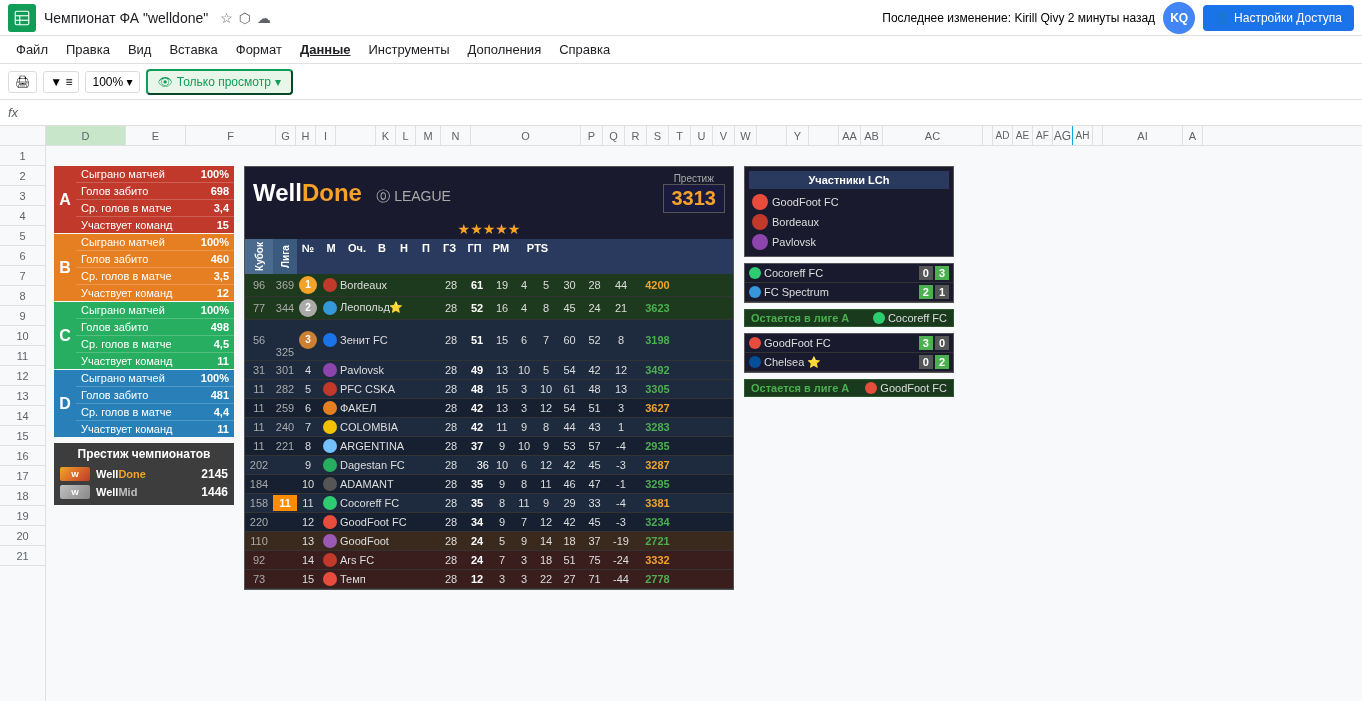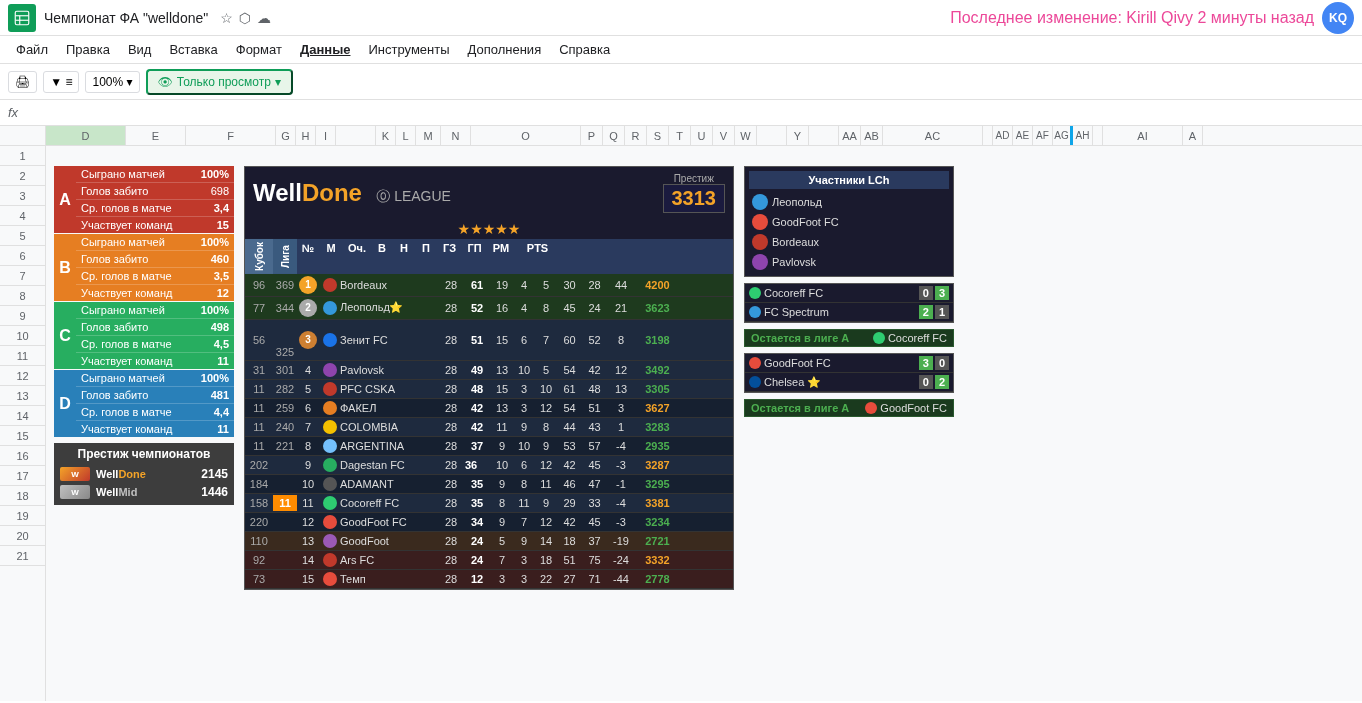--- a/index.html
+++ b/index.html
@@ -61,22 +61,26 @@
         <line x1="9" y1="9" x2="9" y2="21" stroke="white" stroke-width="1.5"></line>
       </svg>
   </div>
   <span style="font-size:14px;font-weight:500;color:#202124;">Чемпионат ФА "welldone"</span>
   <div class="title-icons">
     <span>☆</span>
     <span>⬡</span>
     <span>☁</span>
   </div>
   <div class="spacer"></div>
-  <span style="font-size:16px;color:#ec4899;">Последнее изменение: Kirill Qivy 2 минуты назад</span>
+  <span style="font-size:12px;color:#000000;">Последнее изменение: Kirill Qivy 2 минуты назад</span>
   <div class="avatar">KQ</div>
+  <button class="access-btn">
+    <span>👤</span>
+    <span>Настройки Доступа</span>
+  </button>
 </div>
 
 <div class="menu-bar">
   <span class="menu-item">Файл</span>
   <span class="menu-item">Правка</span>
   <span class="menu-item">Вид</span>
   <span class="menu-item">Вставка</span>
   <span class="menu-item">Формат</span>
   <span class="menu-item" style="font-weight:bold;text-decoration:underline;">Данные</span>
   <span class="menu-item">Инструменты</span>
@@ -126,21 +130,21 @@
     <div style="width:30px; border-right:1px solid #e0e0e0;"></div>
     <div style="width:22px; border-right:1px solid #e0e0e0; text-align:center; font-size:11px; color:#5f6368; display:flex;align-items:center;justify-content:center;">Y</div>
     <div style="width:30px; border-right:1px solid #e0e0e0;"></div>
     <div style="width:22px; border-right:1px solid #e0e0e0; text-align:center; font-size:11px; color:#5f6368; display:flex;align-items:center;justify-content:center;">AA</div>
     <div style="width:22px; border-right:1px solid #e0e0e0; text-align:center; font-size:11px; color:#5f6368; display:flex;align-items:center;justify-content:center;">AB</div>
     <div style="width:100px; border-right:1px solid #e0e0e0; text-align:center; font-size:11px; color:#5f6368; display:flex;align-items:center;justify-content:center;">AC</div>
     <div style="width:10px; border-right:1px solid #e0e0e0;"></div>
     <div style="width:20px; border-right:1px solid #e0e0e0; text-align:center; font-size:10px; color:#5f6368; display:flex;align-items:center;justify-content:center;">AD</div>
     <div style="width:20px; border-right:1px solid #e0e0e0; text-align:center; font-size:10px; color:#5f6368; display:flex;align-items:center;justify-content:center;">AE</div>
     <div style="width:20px; border-right:1px solid #e0e0e0; text-align:center; font-size:10px; color:#5f6368; display:flex;align-items:center;justify-content:center;">AF</div>
-    <div style="width:20px; border-right:3px solid #0ea5e9; text-align:center; font-size:10px; color:#5f6368; display:flex;align-items:center;justify-content:center;">AG</div>
+    <div style="width:20px; border-right:1px solid #0ea5e9; text-align:center; font-size:12px; color:#5f6368; display:flex;align-items:center;justify-content:center;">AG</div>
     <div style="width:20px; border-right:1px solid #e0e0e0; text-align:center; font-size:10px; color:#5f6368; display:flex;align-items:center;justify-content:center;">AH</div>
     <div style="width:10px; border-right:1px solid #e0e0e0;"></div>
     <div style="width:80px; border-right:1px solid #e0e0e0; text-align:center; font-size:11px; color:#5f6368; display:flex;align-items:center;justify-content:center;">AI</div>
     <div style="width:20px; border-right:1px solid #e0e0e0; text-align:center; font-size:11px; color:#5f6368; display:flex;align-items:center;justify-content:center;">A</div>
   </div>
 
   <div style="display:flex; flex:1; overflow:auto;">
 
     <div style="display:flex;flex-direction:column;background:#f8f9fa;border-right:1px solid #e0e0e0;min-width:46px;">
       <div style="height:20px;display:flex;align-items:center;justify-content:center;font-size:11px;color:#5f6368;border-bottom:1px solid #e0e0e0;">1</div>
@@ -174,21 +178,21 @@
 
           <div style="display:flex; margin-bottom:1px;">
             <div style="background:#c0392b; width:22px; display:flex;align-items:center;justify-content:center; font-size:16px; font-weight:bold; color:white;">A</div>
             <div style="flex:1; background:#c0392b;">
               <div style="display:flex;justify-content:space-between;padding:2px 5px;font-size:11px;color:white;border-bottom:1px solid rgba(255,255,255,0.2);">
                   <span>Сыграно матчей</span>
                   <span style="font-weight:bold;">100%</span>
                 </div>
               <div style="display:flex;justify-content:space-between;padding:2px 5px;font-size:11px;color:white;border-bottom:1px solid rgba(255,255,255,0.2);">
                   <span>Голов забито</span>
-                  <span style="font-weight:normal;">698</span>
+                  <span style="font-weight:bold;">698</span>
                 </div>
               <div style="display:flex;justify-content:space-between;padding:2px 5px;font-size:11px;color:white;border-bottom:1px solid rgba(255,255,255,0.2);">
                   <span>Ср. голов в матче</span>
                   <span style="font-weight:bold;">3,4</span>
                 </div>
               <div style="display:flex;justify-content:space-between;padding:2px 5px;font-size:11px;color:white;">
                   <span>Участвует команд</span>
                   <span style="font-weight:bold;">15</span>
                 </div>
             </div>
@@ -464,21 +468,21 @@
 
           <div style="display:flex;align-items:center;font-size:11px;border-bottom:1px solid #333;background:#1e2a3e;">
             <div style="width:28px;text-align:center;padding:2px;color:#aaa;">202</div>
             <div style="width:24px;text-align:center;padding:2px;color:#aaa;"></div>
             <div style="width:22px;text-align:center;color:#ddd;padding:2px;">9</div>
             <div style="width:120px;padding:2px 4px;display:flex;align-items:center;gap:3px;">
                 <div style="width:14px;height:14px;border-radius:50%;background:#27ae60;flex-shrink:0;"></div>
                 <span style="color:#ddd;">Dagestan FC</span>
               </div>
             <div style="width:24px;text-align:center;color:#ddd;padding:2px;">28</div>
-            <div style="width:28px;text-align:left;color:white;font-weight:bold;padding:2px;">36</div>
+            <div style="width:28px;text-align:right;color:white;font-weight:normal;padding:2px;">36</div>
             <div style="width:22px;text-align:center;color:#ddd;padding:2px;">10</div>
             <div style="width:22px;text-align:center;color:#ddd;padding:2px;">6</div>
             <div style="width:22px;text-align:center;color:#ddd;padding:2px;">12</div>
             <div style="width:25px;text-align:center;color:#ddd;padding:2px;">42</div>
             <div style="width:25px;text-align:center;color:#ddd;padding:2px;">45</div>
             <div style="width:28px;text-align:center;color:#ddd;padding:2px;">-3</div>
             <div style="width:45px;text-align:center;padding:2px;color:#f4a328;font-weight:bold;">3287</div>
           </div>
 
           <div style="display:flex;align-items:center;font-size:11px;border-bottom:1px solid #333;background:#162030;">
@@ -595,24 +599,20 @@
             <div style="width:45px;text-align:center;padding:2px;color:#4caf50;font-weight:bold;">2778</div>
           </div>
 
         </div>
 
         <div style="display:flex;flex-direction:column;gap:6px;width:210px;flex-shrink:0;">
 
           <div style="background:#1a1a2e;border:1px solid #555;padding:4px;">
             <div style="background:#2a3a5e;color:white;font-size:11px;font-weight:bold;text-align:center;padding:3px;margin-bottom:3px;">Участники LCh</div>
             <div style="display:flex;align-items:center;gap:4px;padding:2px 3px;">
-              <div style="width:16px;height:16px;border-radius:50%;background:#3498db;"></div>
-              <span style="color:#ddd;font-size:11px;">Леопольд</span>
-            </div>
-            <div style="display:flex;align-items:center;gap:4px;padding:2px 3px;">
               <div style="width:16px;height:16px;border-radius:50%;background:#e74c3c;"></div>
               <span style="color:#ddd;font-size:11px;">GoodFoot FC</span>
             </div>
             <div style="display:flex;align-items:center;gap:4px;padding:2px 3px;">
               <div style="width:16px;height:16px;border-radius:50%;background:#c0392b;"></div>
               <span style="color:#ddd;font-size:11px;">Bordeaux</span>
             </div>
             <div style="display:flex;align-items:center;gap:4px;padding:2px 3px;">
               <div style="width:16px;height:16px;border-radius:50%;background:#8e44ad;"></div>
               <span style="color:#ddd;font-size:11px;">Pavlovsk</span>

